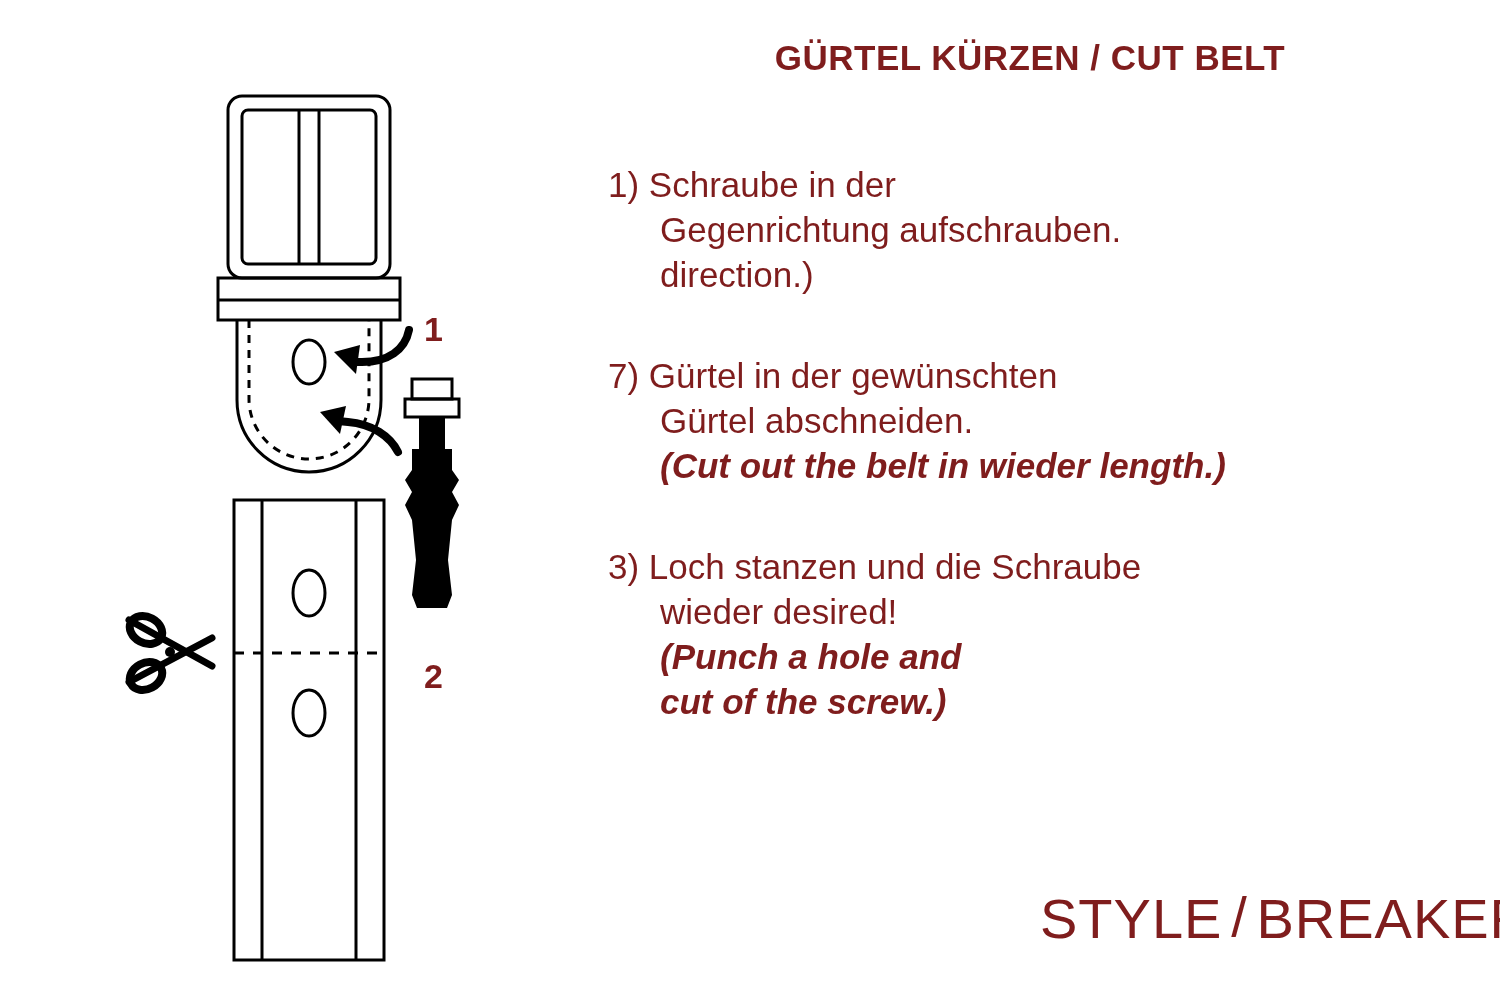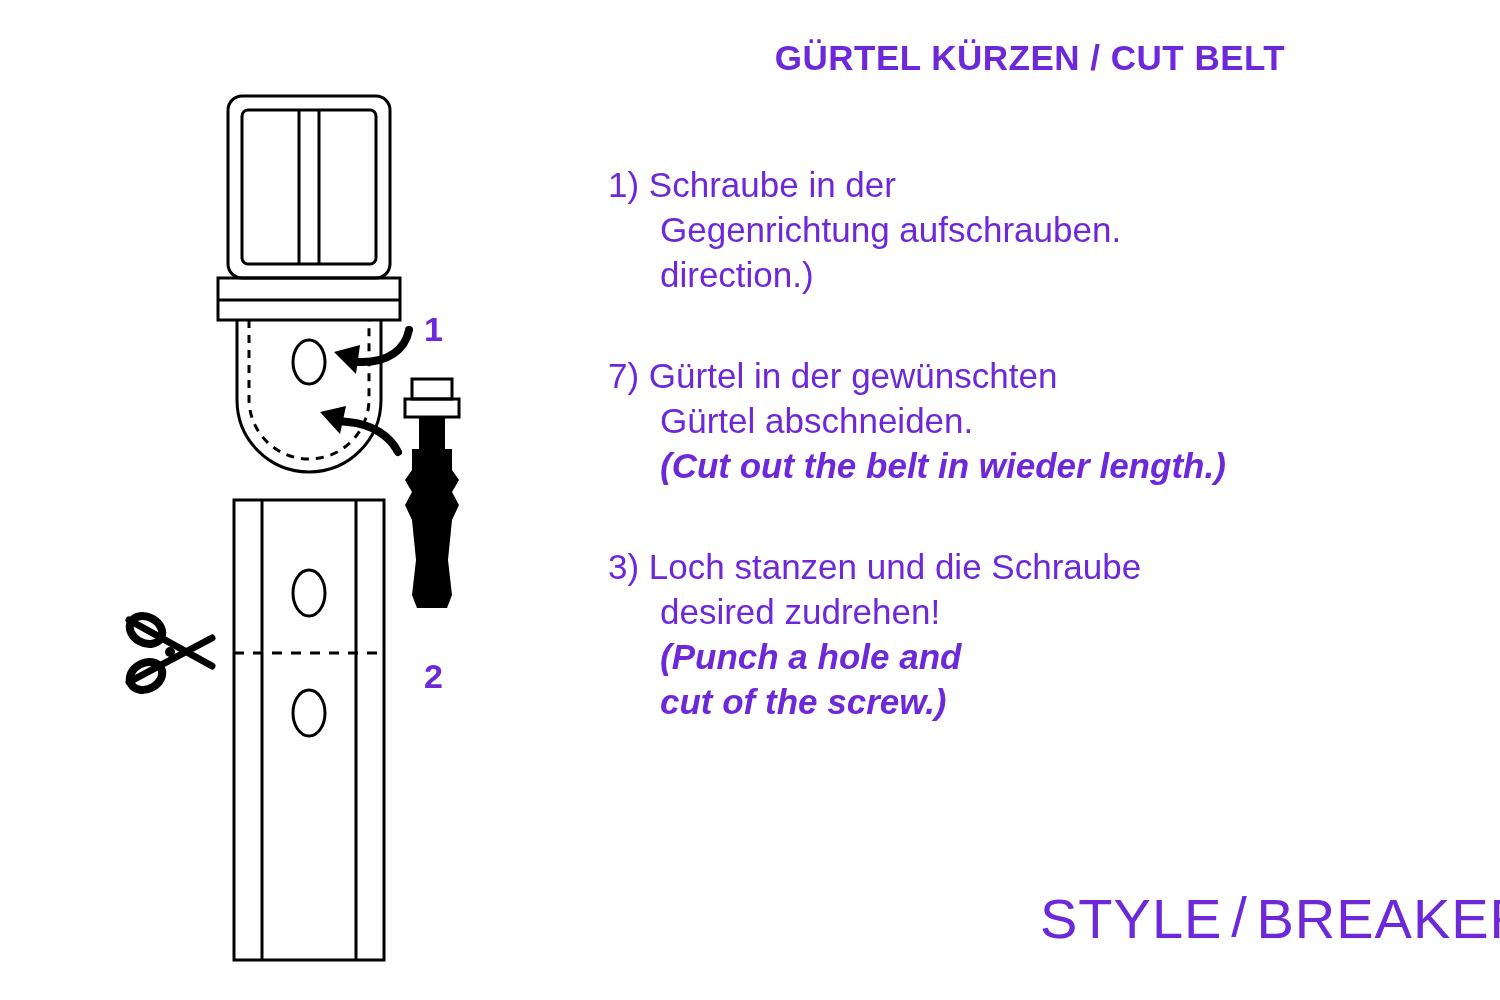--- a/index.html
+++ b/index.html
@@ -6,21 +6,21 @@
     margin: 0;
     padding: 0;
     background: #ffffff;
   }
   #page {
     position: relative;
     width: 1500px;
     height: 1000px;
     background: #ffffff;
     font-family: "Liberation Sans", sans-serif;
-    color: #6d28d9;
+    color: #7f1d1d;
     overflow: hidden;
   }
 
   
   .title {
     position: absolute;
     left: 600px;
     top: 38px;
     width: 860px;
     text-align: center;
@@ -104,21 +104,21 @@
     </div>
 
     <div class="step">
       <div class="step-line">7) Gürtel in der gewünschten</div>
       <div class="step-line indent">Gürtel abschneiden.</div>
       <div class="step-line indent en-italic">(Cut out the belt in wieder length.)</div>
     </div>
 
     <div class="step">
       <div class="step-line">3) Loch stanzen und die Schraube</div>
-      <div class="step-line indent">desired zudrehen!</div>
+      <div class="step-line indent">wieder desired!</div>
       <div class="step-line indent en-italic">(Punch a hole and</div>
       <div class="step-line indent en-italic">cut of the screw.)</div>
     </div>
 
   </div>
 
   <div class="brand">
     <span>STYLE</span><span class="slash">/</span><span>BREAKER</span>
   </div>
 

